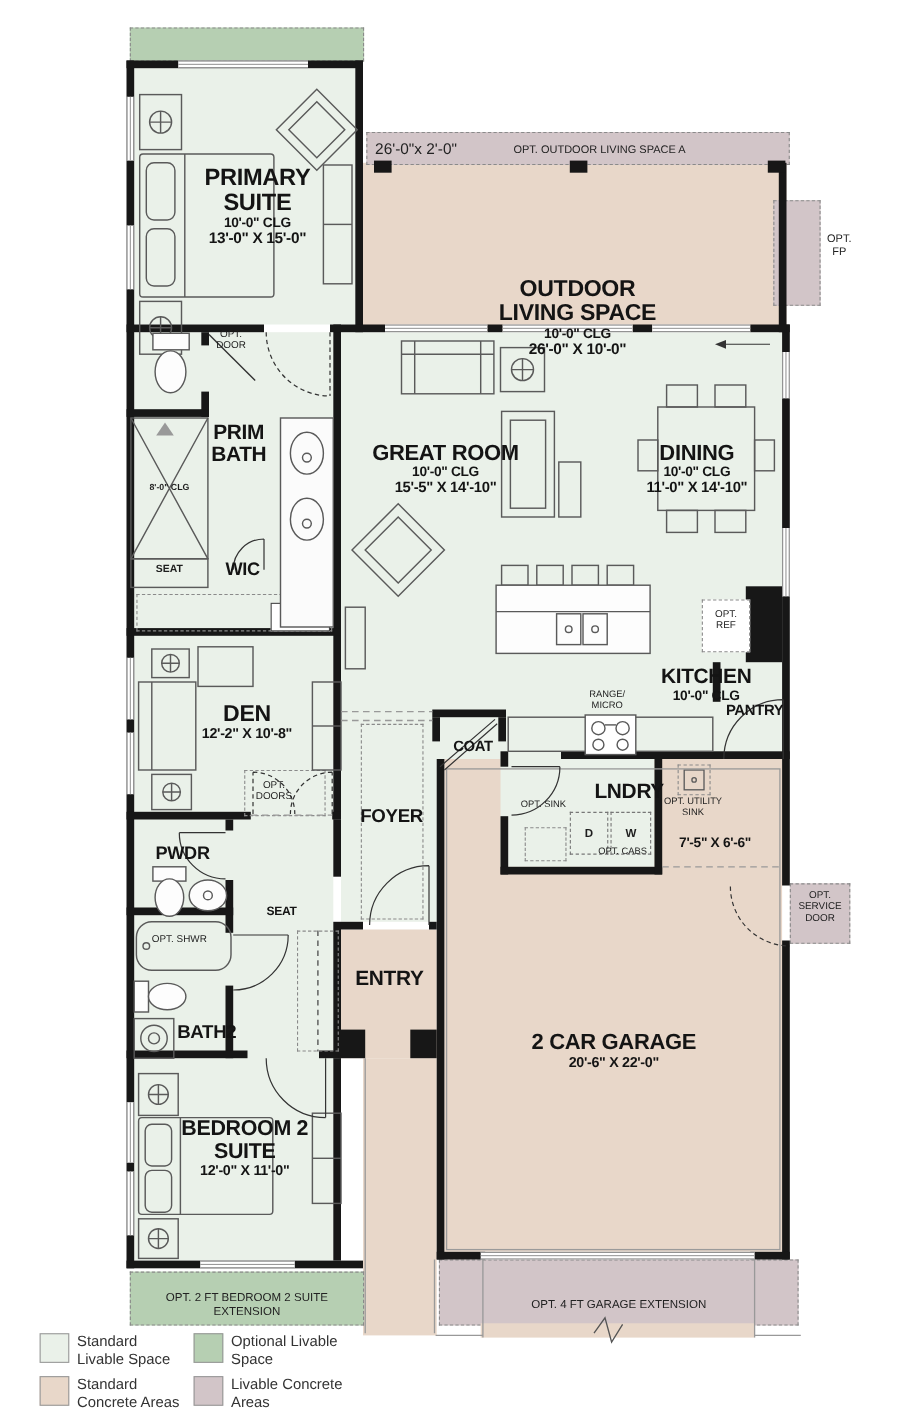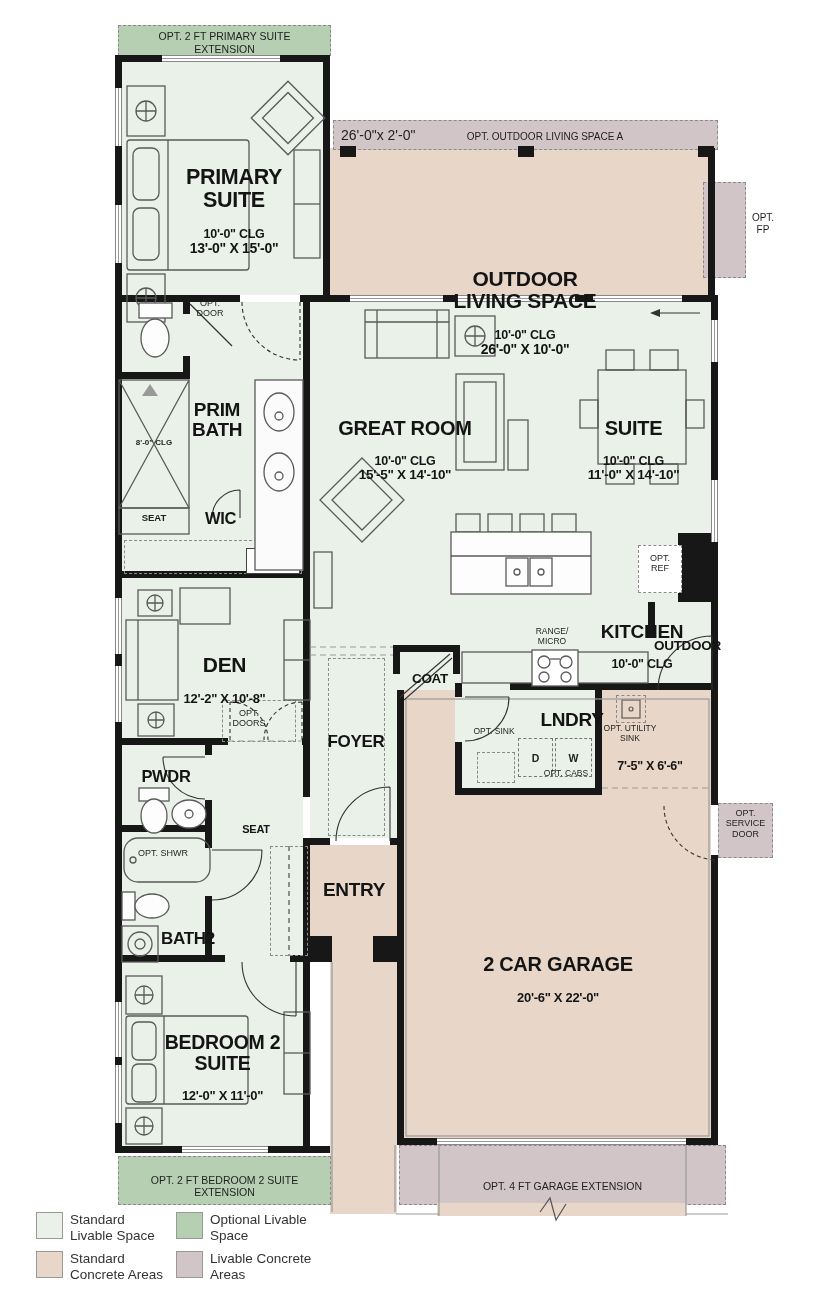--- a/index.html
+++ b/index.html
@@ -11,21 +11,21 @@
   .winh::after{content:"";position:absolute;left:0;right:0;top:2px;border-top:1px solid #999}
   .winv{background:#fff;border-left:1px solid #888;border-right:1px solid #888;box-sizing:border-box}
   .winv::after{content:"";position:absolute;top:0;bottom:0;left:2px;border-left:1px solid #999}
   .region{position:absolute}
   .liv{background:var(--color-livable,#eaf1e9)}
   .con{background:var(--color-concrete,#e8d7c9)}
   .optliv{background:var(--color-optional-livable,#b6cfb2)}
   .optcon{background:var(--color-optional-concrete,#d2c5c8)}
   .dashb{position:absolute;border:1.5px dashed #8a8a8a;box-sizing:border-box}
   .lbl{position:absolute;text-align:center;color:#141414;font-weight:bold;line-height:1.06;letter-spacing:-0.3px}
-  .rname{margin:16px auto}
+  .rname{margin:0 auto}
   .rclg{font-weight:bold}
   .rdim{font-weight:bold}
   .ann{position:absolute;text-align:center;color:#1e1e1e;font-weight:normal;line-height:1.15}
   .bann{position:absolute;text-align:center;color:#222;font-weight:normal}
   .wbox{position:absolute;background:#fff;border:1.5px solid #444;box-sizing:border-box;
         display:flex;align-items:center;justify-content:center;color:#141414;font-weight:bold}
   .dbox{position:absolute;border:1.5px dashed #777;box-sizing:border-box;
         display:flex;align-items:center;justify-content:center;color:#1e1e1e}
   .swatch{position:absolute;width:27px;height:27px;border:1px solid #999;box-sizing:border-box}
   .legtxt{position:absolute;font-size:13.5px;color:#333;line-height:1.2}
@@ -42,21 +42,20 @@
   <div class="region liv" style="left:310px;top:302px;width:401px;height:388px"></div>
   <div class="region con" style="left:404px;top:690px;width:307px;height:448px"></div>
   <div class="region liv" style="left:455px;top:690px;width:140px;height:98px"></div>
   <div class="region liv" style="left:310px;top:690px;width:87px;height:148px"></div>
   <div class="region con" style="left:310px;top:845px;width:87px;height:117px"></div>
   <div class="region con" style="left:330px;top:962px;width:67px;height:252px"></div>
   <div class="region optcon dashb" style="left:399px;top:1145px;width:327px;height:60px"></div>
   <div class="region con" style="left:437px;top:1203px;width:249px;height:13px"></div>
 
   <div class="region optliv dashb" style="left:118px;top:25px;width:213px;height:31px"></div>
-  <div class="bann" style="left:128px;top:30px;width:193px;font-size:10.5px;line-height:1.2">OPT. 2 FT PRIMARY SUITE EXTENSION</div>
 
   <div class="region optcon dashb" style="left:333px;top:120px;width:385px;height:30px"></div>
   <div class="bann" style="left:341px;top:127px;width:110px;font-size:14px;text-align:left">26'-0"x 2'-0"</div>
   <div class="bann" style="left:420px;top:131px;width:250px;font-size:10px">OPT. OUTDOOR LIVING SPACE A</div>
 
   <div class="region optcon dashb" style="left:703px;top:182px;width:43px;height:96px"></div>
   <div class="ann" style="left:747px;top:212px;width:32px;font-size:10px">OPT. FP</div>
 
   <div class="region optcon dashb" style="left:718px;top:803px;width:55px;height:55px"></div>
   <div class="ann" style="left:721px;top:808px;width:49px;font-size:9px">OPT. SERVICE DOOR</div>
@@ -333,42 +332,42 @@
     <div class="rdim" style="font-size:14px">26'-0" X 10'-0"</div>
   </div>
 
   <div class="lbl" style="left:330px;top:402px;width:150px">
     <div class="rname" style="font-size:20px">GREAT ROOM</div>
     <div class="rclg" style="font-size:12.5px">10'-0" CLG</div>
     <div class="rdim" style="font-size:13.5px">15'-5" X 14'-10"</div>
   </div>
 
   <div class="lbl" style="left:570px;top:402px;width:127px">
-    <div class="rname" style="font-size:20px">SUITE</div>
+    <div class="rname" style="font-size:20px">DINING</div>
     <div class="rclg" style="font-size:12.5px">10'-0" CLG</div>
     <div class="rdim" style="font-size:13.5px">11'-0" X 14'-10"</div>
   </div>
 
   <div class="lbl" style="left:596px;top:606px;width:92px">
     <div class="rname" style="font-size:19px">KITCHEN</div>
     <div class="rclg" style="font-size:12.5px">10'-0" CLG</div>
   </div>
 
   <div class="lbl" style="left:186px;top:384px;width:62px">
     <div class="rname" style="font-size:19px;width:50px">PRIM BATH</div>
   </div>
 
   <div class="lbl" style="left:193px;top:510px;width:55px;font-size:16.5px">WIC</div>
 
   <div class="lbl" style="left:172px;top:638px;width:105px">
     <div class="rname" style="font-size:21px">DEN</div>
     <div class="rdim" style="font-size:13px">12'-2" X 10'-8"</div>
   </div>
 
-  <div class="lbl" style="left:654px;top:639px;width:64px;font-size:13.5px">OUTDOOR</div>
+  <div class="lbl" style="left:654px;top:639px;width:64px;font-size:13.5px">PANTRY</div>
   <div class="lbl" style="left:400px;top:672px;width:60px;font-size:13.5px">COAT</div>
   <div class="lbl" style="left:320px;top:733px;width:72px;font-size:17px">FOYER</div>
   <div class="lbl" style="left:528px;top:710px;width:88px;font-size:19px">LNDRY</div>
   <div class="lbl" style="left:600px;top:760px;width:100px;font-size:12.5px">7'-5" X 6'-6"</div>
   <div class="lbl" style="left:126px;top:768px;width:80px;font-size:16.5px">PWDR</div>
   <div class="lbl" style="left:230px;top:824px;width:52px;font-size:11px">SEAT</div>
   <div class="lbl" style="left:318px;top:880px;width:72px;font-size:19px">ENTRY</div>
   <div class="lbl" style="left:146px;top:930px;width:84px;font-size:17px">BATH2</div>
 
   <div class="lbl" style="left:150px;top:1016px;width:145px">

